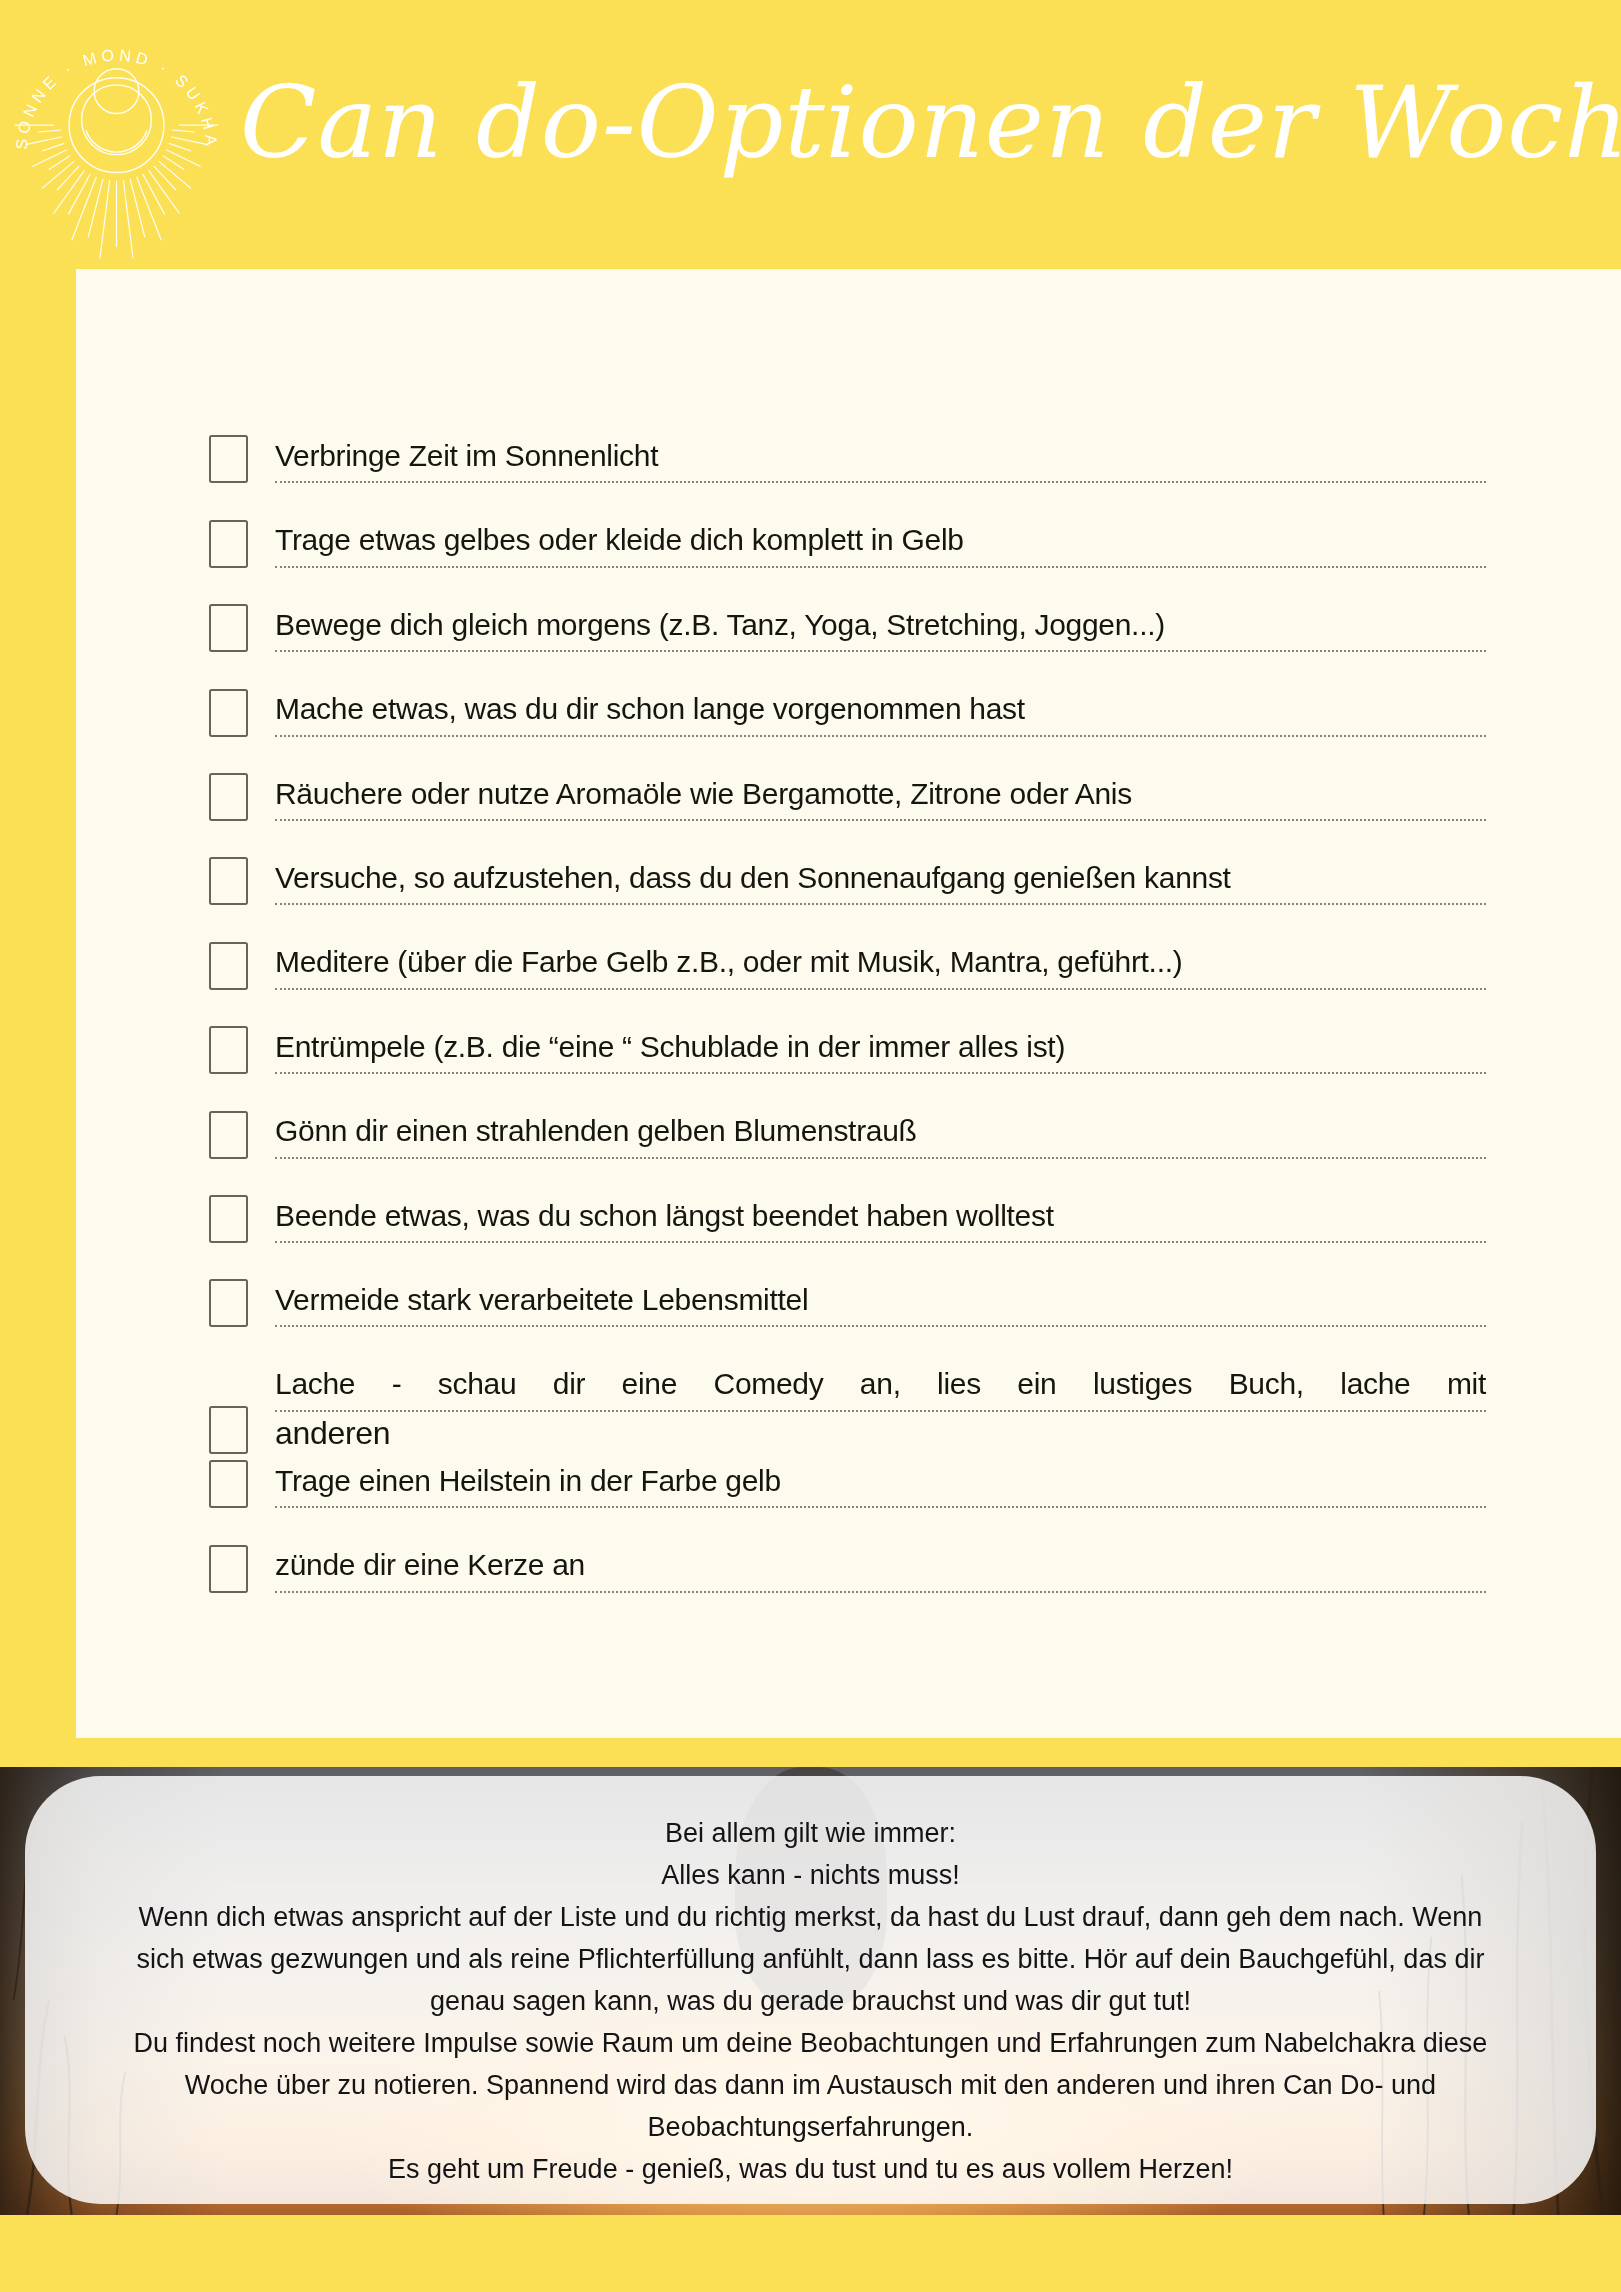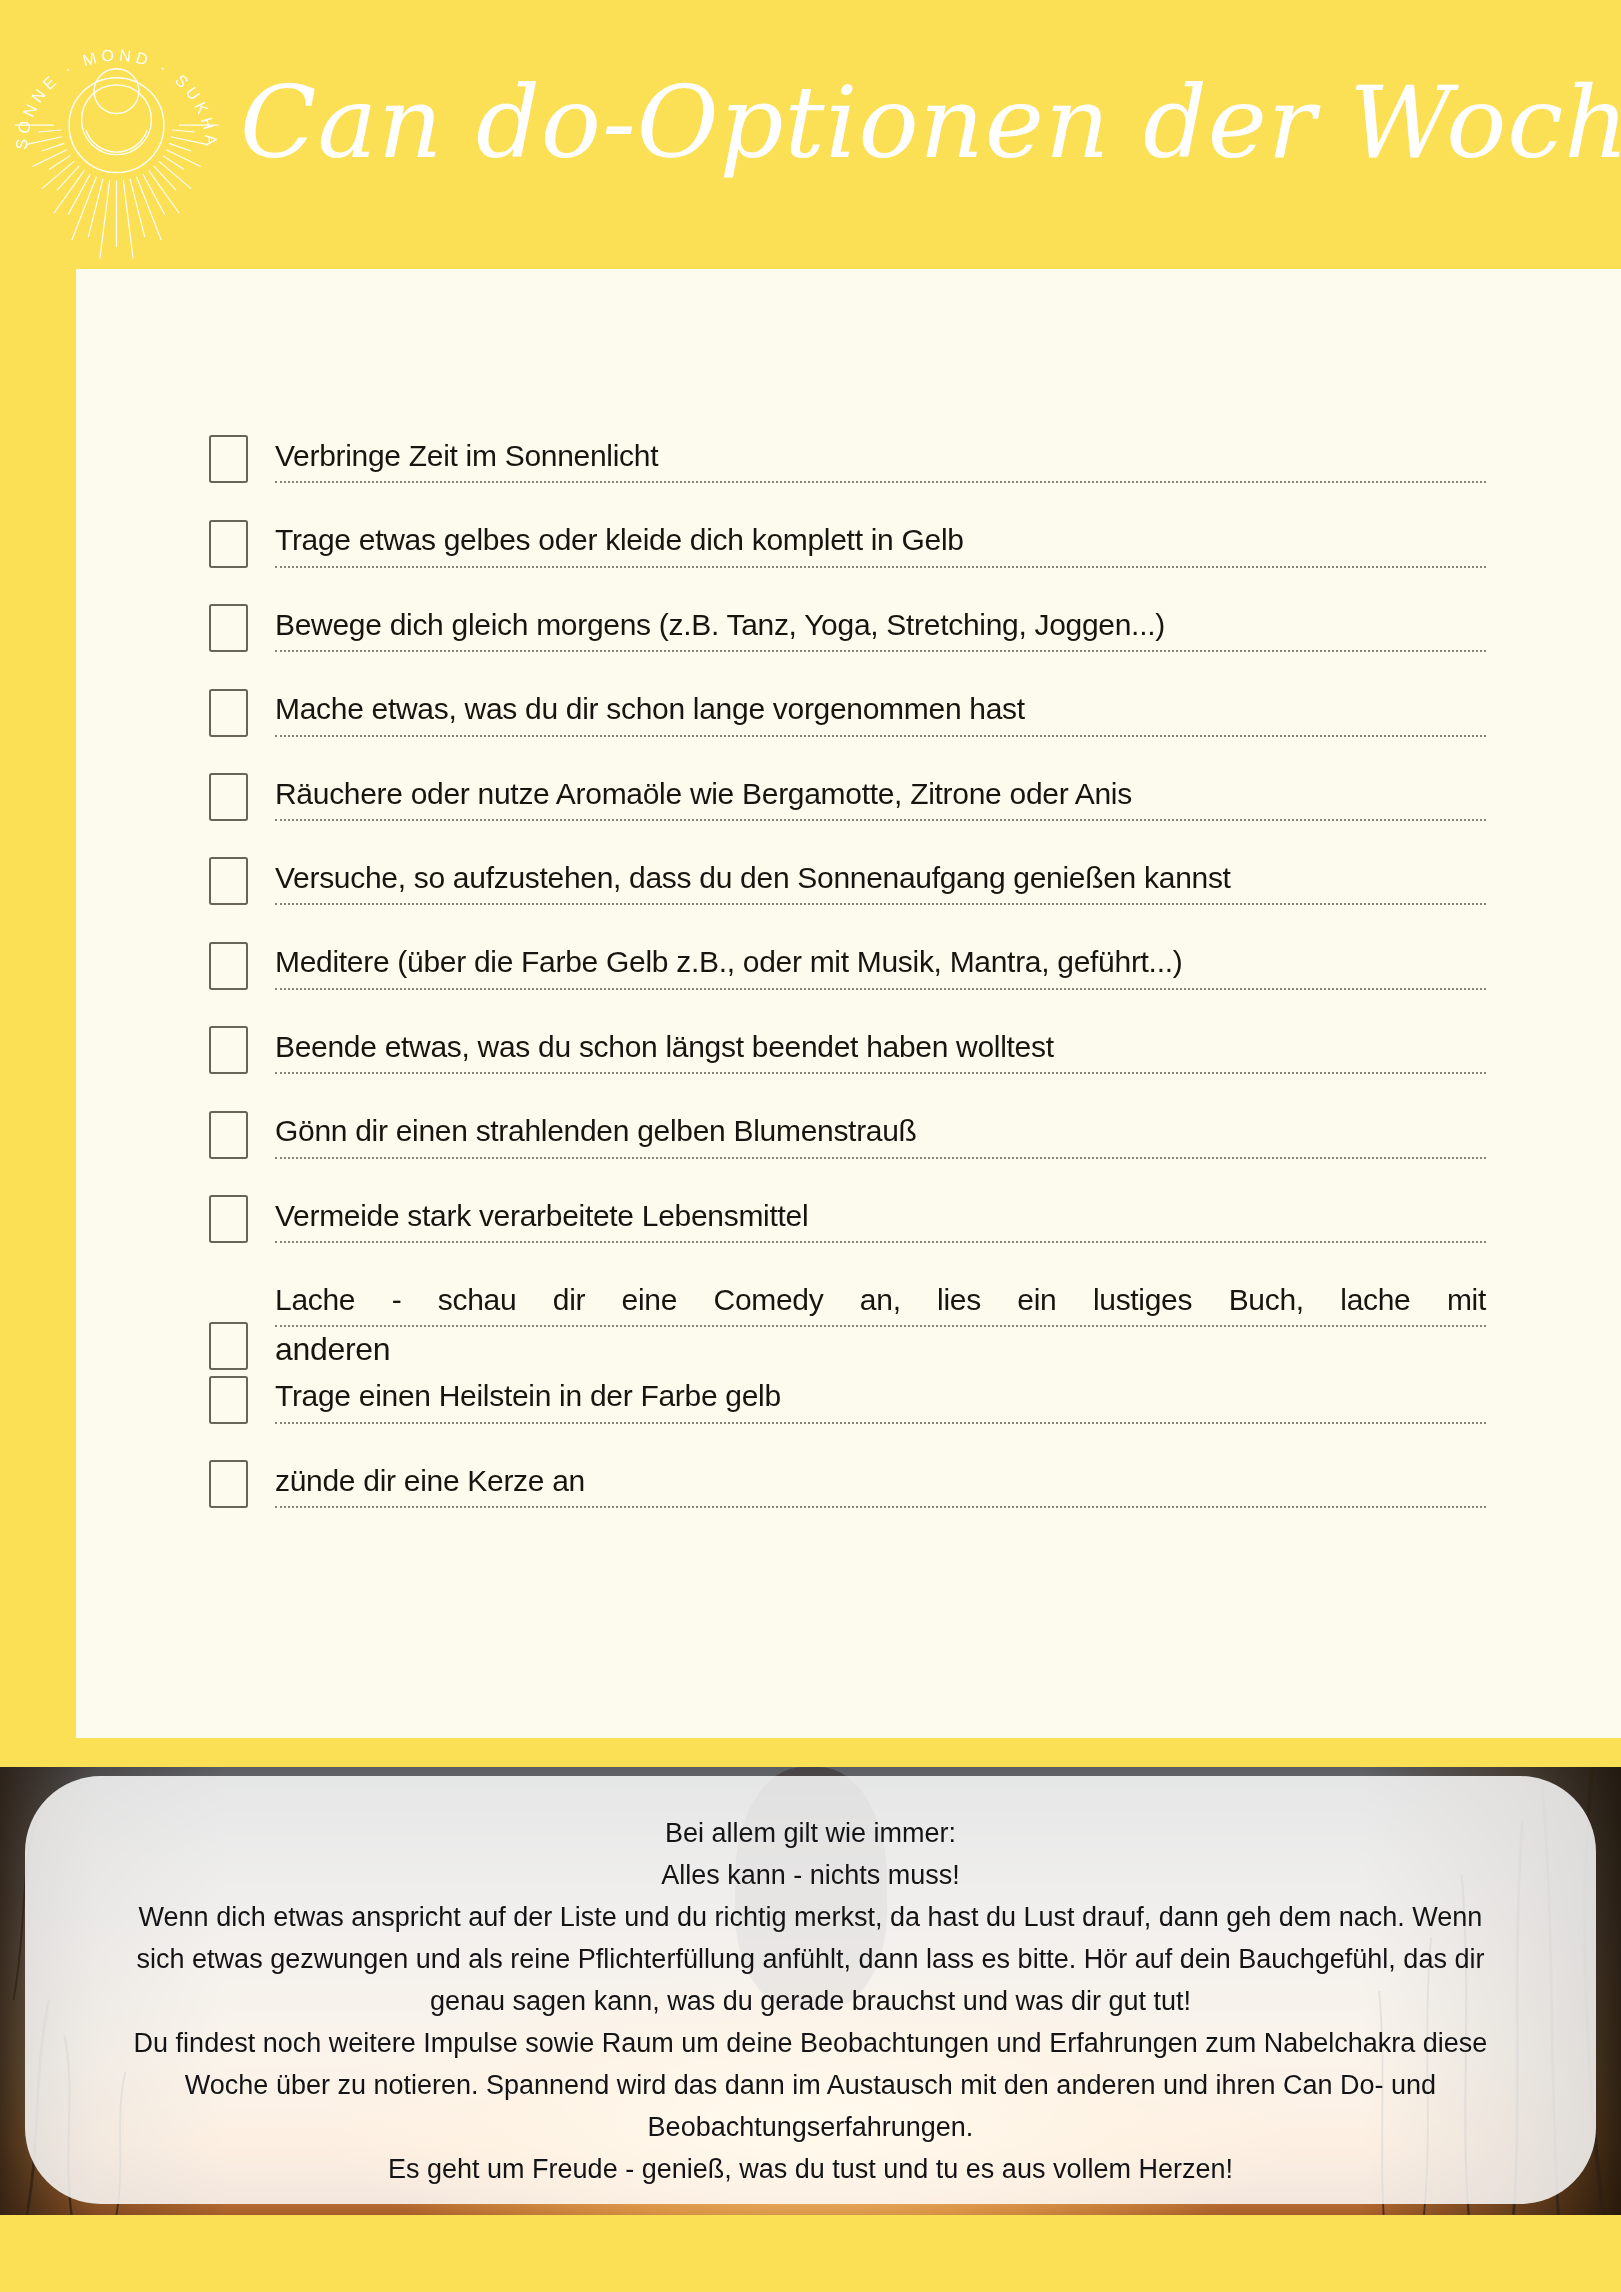--- a/index.html
+++ b/index.html
@@ -151,27 +151,33 @@
       </div>
       <div class="row">
         <span class="checkbox"></span>
         <div class="content">
           <div class="line1">Meditere (über die Farbe  Gelb z.B., oder mit Musik, Mantra, geführt...)</div>
         </div>
       </div>
       <div class="row">
         <span class="checkbox"></span>
         <div class="content">
+          <div class="line1">Entrümpele (z.B. die “eine “ Schublade in der immer alles ist)</div>
+        </div>
+      </div>
+      <div class="row">
+        <span class="checkbox"></span>
+        <div class="content">
+          <div class="line1">Gönn dir einen strahlenden gelben Blumenstrauß</div>
+        </div>
+      </div>
+      <div class="row">
+        <span class="checkbox"></span>
+        <div class="content">
           <div class="line1">Beende etwas, was du schon längst beendet haben wolltest</div>
-        </div>
-      </div>
-      <div class="row">
-        <span class="checkbox"></span>
-        <div class="content">
-          <div class="line1">Gönn dir einen strahlenden gelben Blumenstrauß</div>
         </div>
       </div>
       <div class="row">
         <span class="checkbox"></span>
         <div class="content">
           <div class="line1">Vermeide stark verarbeitete Lebensmittel</div>
         </div>
       </div>
       <div class="row two-line">
         <span class="checkbox"></span>

